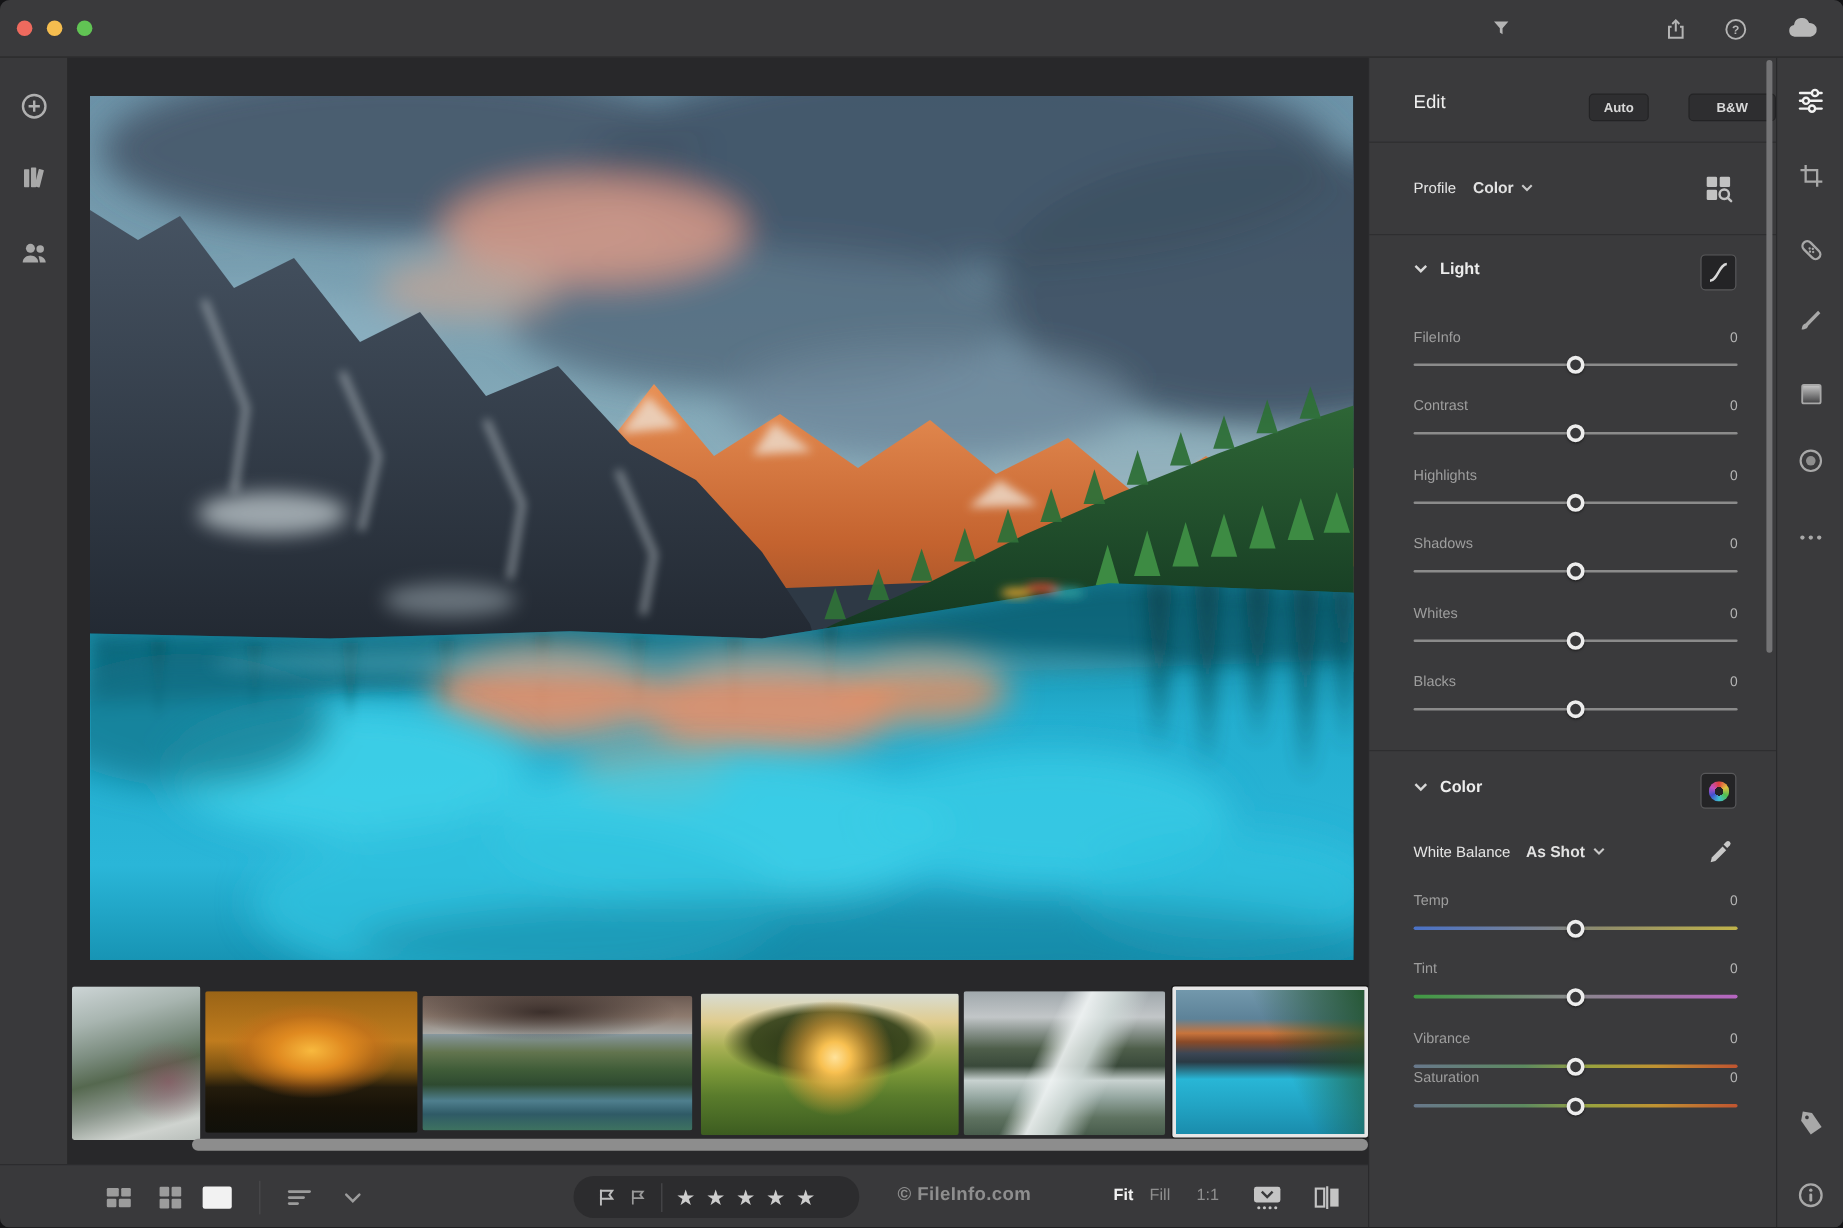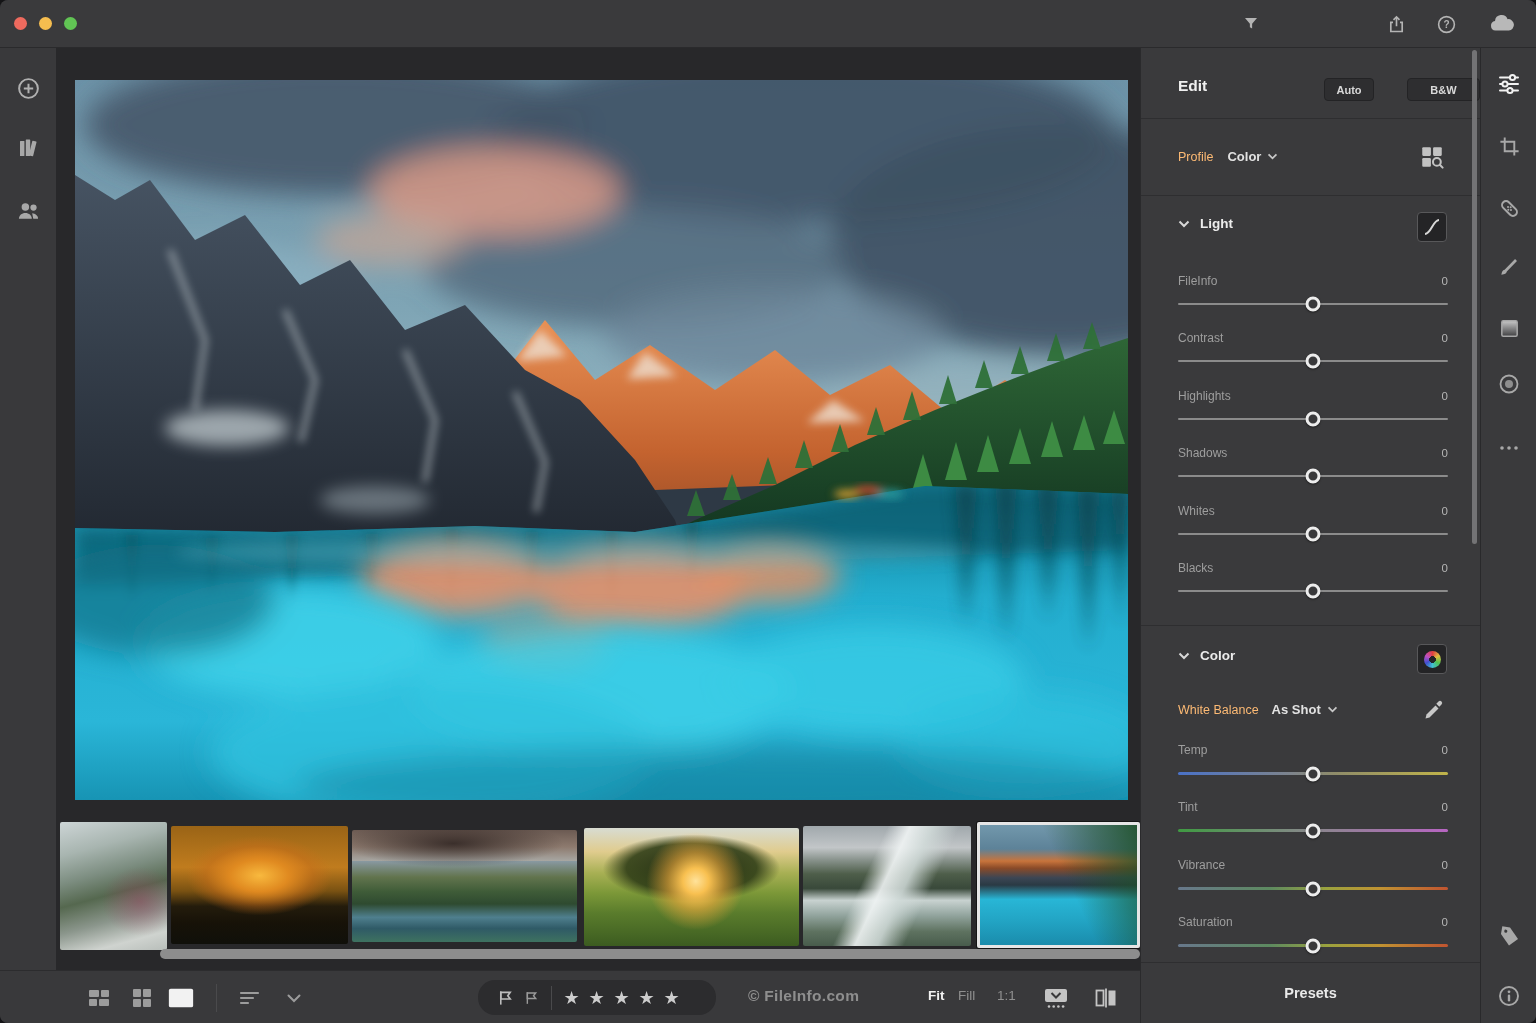--- a/index.html
+++ b/index.html
@@ -43,24 +43,24 @@
   .pill{position:absolute;left:478px;top:9px;width:238px;height:35px;background:#2c2c2e;border-radius:17px;display:flex;align-items:center}
   .pill .flag{width:26px;display:flex;justify-content:center;cursor:pointer}
   .pill .pdiv{width:1px;height:24px;background:#4a4a4c;margin:0 7px}
   .star{font-size:18px;color:#cdcdcd;width:25px;text-align:center;cursor:pointer;line-height:1}
   .watermark{position:absolute;left:748px;top:16px;font-size:15.5px;font-weight:bold;color:#8e8e8e;letter-spacing:.3px}
   .zoom-mode{position:absolute;top:17px;font-size:13.5px;color:#8f8f8f;cursor:pointer}
   .zoom-mode.active{color:#f2f2f2;font-weight:bold}
 
   
   .edit-panel{position:absolute;left:1140px;top:48px;width:340px;height:975px;background:#3a3a3c;border-left:1px solid #2a2a2c;z-index:3}
-  .panel-title{position:absolute;left:37px;top:29px;font-size:15.5px;font-weight:bold;color:#f0f0f0}
+  .panel-title{position:absolute;left:37px;top:29px;font-size:15.5px;font-weight:normal;color:#f0f0f0}
   .small-btn{position:absolute;top:30px;height:23px;background:#2e2e30;border:1px solid #232325;border-radius:4px;color:#d8d8d8;font-size:11px;font-weight:bold;display:flex;align-items:center;justify-content:center;cursor:pointer}
   .pdivider{position:absolute;left:0;width:339px;height:1px;background:#2e2e30}
-  .row-label{font-size:12.5px;color:#fdba74}
+  .row-label{font-size:12.5px;color:#e5e5e5}
   .row-value{font-size:13px;font-weight:bold;color:#e2e2e2;display:flex;align-items:center;gap:6px;cursor:pointer}
   .sec-head{position:absolute;left:37px;display:flex;align-items:center;gap:10px;color:#ececec;font-weight:bold;font-size:13.5px;cursor:pointer}
   .tool-box{position:absolute;left:276px;width:30px;height:30px;background:#242426;border:1px solid #58585a;border-radius:4px;display:flex;align-items:center;justify-content:center;cursor:pointer}
   .srow{position:absolute;left:37px;width:270px}
   .shead{display:flex;justify-content:space-between;align-items:baseline;height:16px}
   .s-label{font-size:12px;color:#9e9e9e}
   .s-value{font-size:11.5px;color:#b5b5b5}
   .strack{position:relative;margin-top:13px;height:2px;background:#8b8b8b;border-radius:1px;cursor:pointer}
   .strack.grad{height:3px;border-radius:1.5px}
   .g-temp{background:linear-gradient(90deg,#4a72c8 0%,#7e848c 42%,#8f8c6a 58%,#c0b34a 100%)}
@@ -518,31 +518,30 @@
     </div>
     <div class="srow" style="top:810px">
       <div class="shead">
           <span class="s-label">Vibrance</span>
           <span class="s-value">0</span>
         </div>
       <div class="strack grad g-vib">
           <div class="s-knob"></div>
         </div>
     </div>
-    <div class="srow" style="top:867px">
+    <div class="srow" style="top:843px">
       <div class="shead">
           <span class="s-label">Saturation</span>
           <span class="s-value">0</span>
         </div>
       <div class="strack grad g-vib">
           <div class="s-knob"></div>
         </div>
     </div>
 
-    <div class="presets">Presets</div>
     <div class="panel-scroll"></div>
   </div>
 
   <div class="tool-rail">
     <span class="tr-icon" style="top:22px">
       <svg width="24" height="24" viewBox="0 0 24 24" stroke="#f2f2f2" stroke-width="2" stroke-linecap="round">
           <line x1="3" y1="5.5" x2="21" y2="5.5"></line>
           <line x1="3" y1="12" x2="21" y2="12"></line>
           <line x1="3" y1="18.5" x2="21" y2="18.5"></line>
           <circle cx="15.5" cy="5.5" r="2.6" fill="#3a3a3c"></circle>

